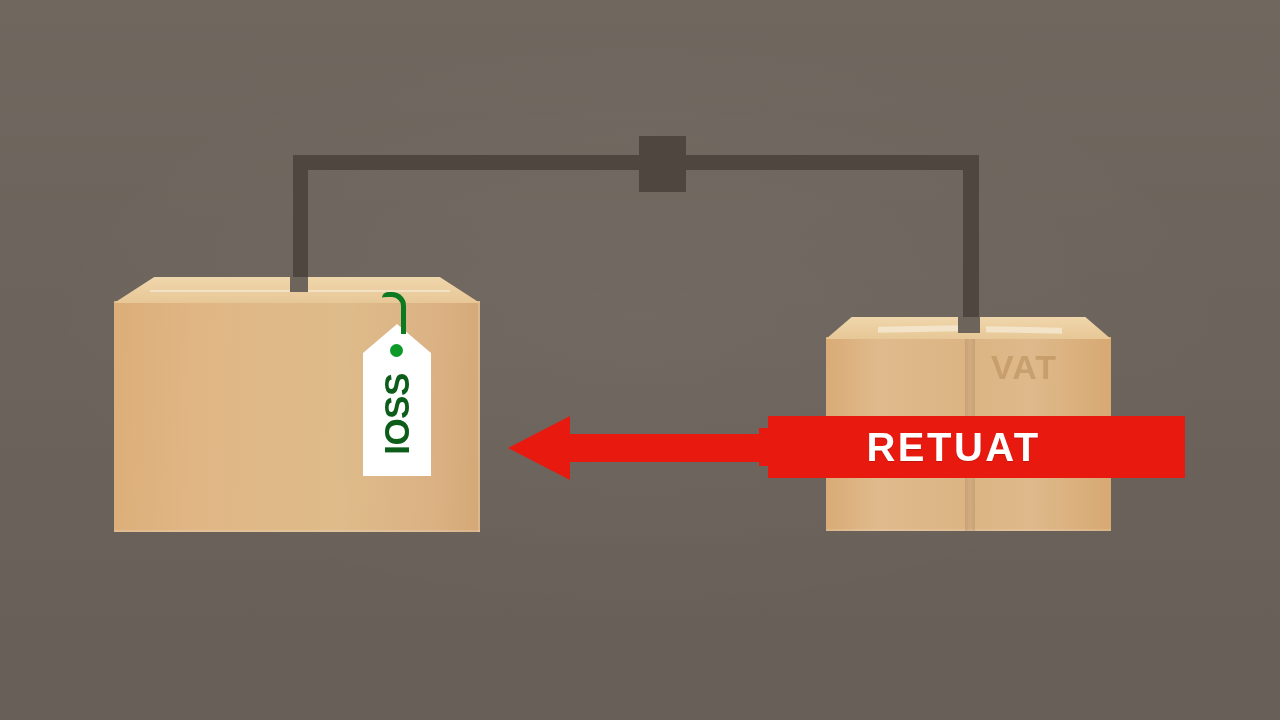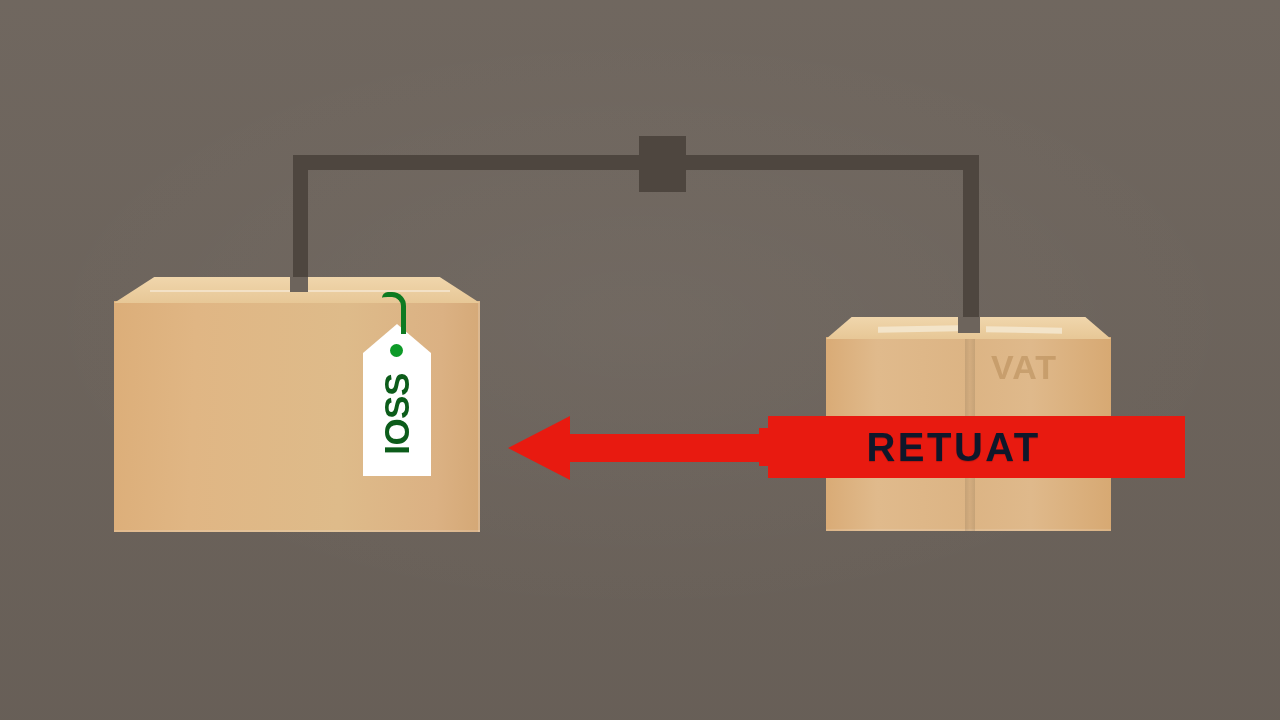--- a/index.html
+++ b/index.html
@@ -195,21 +195,21 @@
   }
   .banner-tail {
     position: absolute;
     left: 759px;
     top: 428px;
     width: 12px;
     height: 38px;
     background: #e81a10;
   }
   .banner-label {
-    color: #0f172a;
+    color: #ffffff;
     font-size: 40px;
     font-weight: bold;
     letter-spacing: 2.5px;
     font-family: "Liberation Sans", sans-serif;
     text-shadow: 0 1px 1px rgba(0,0,0,0.18);
     white-space: nowrap;
     margin-left: -46px;
   }
 
   

